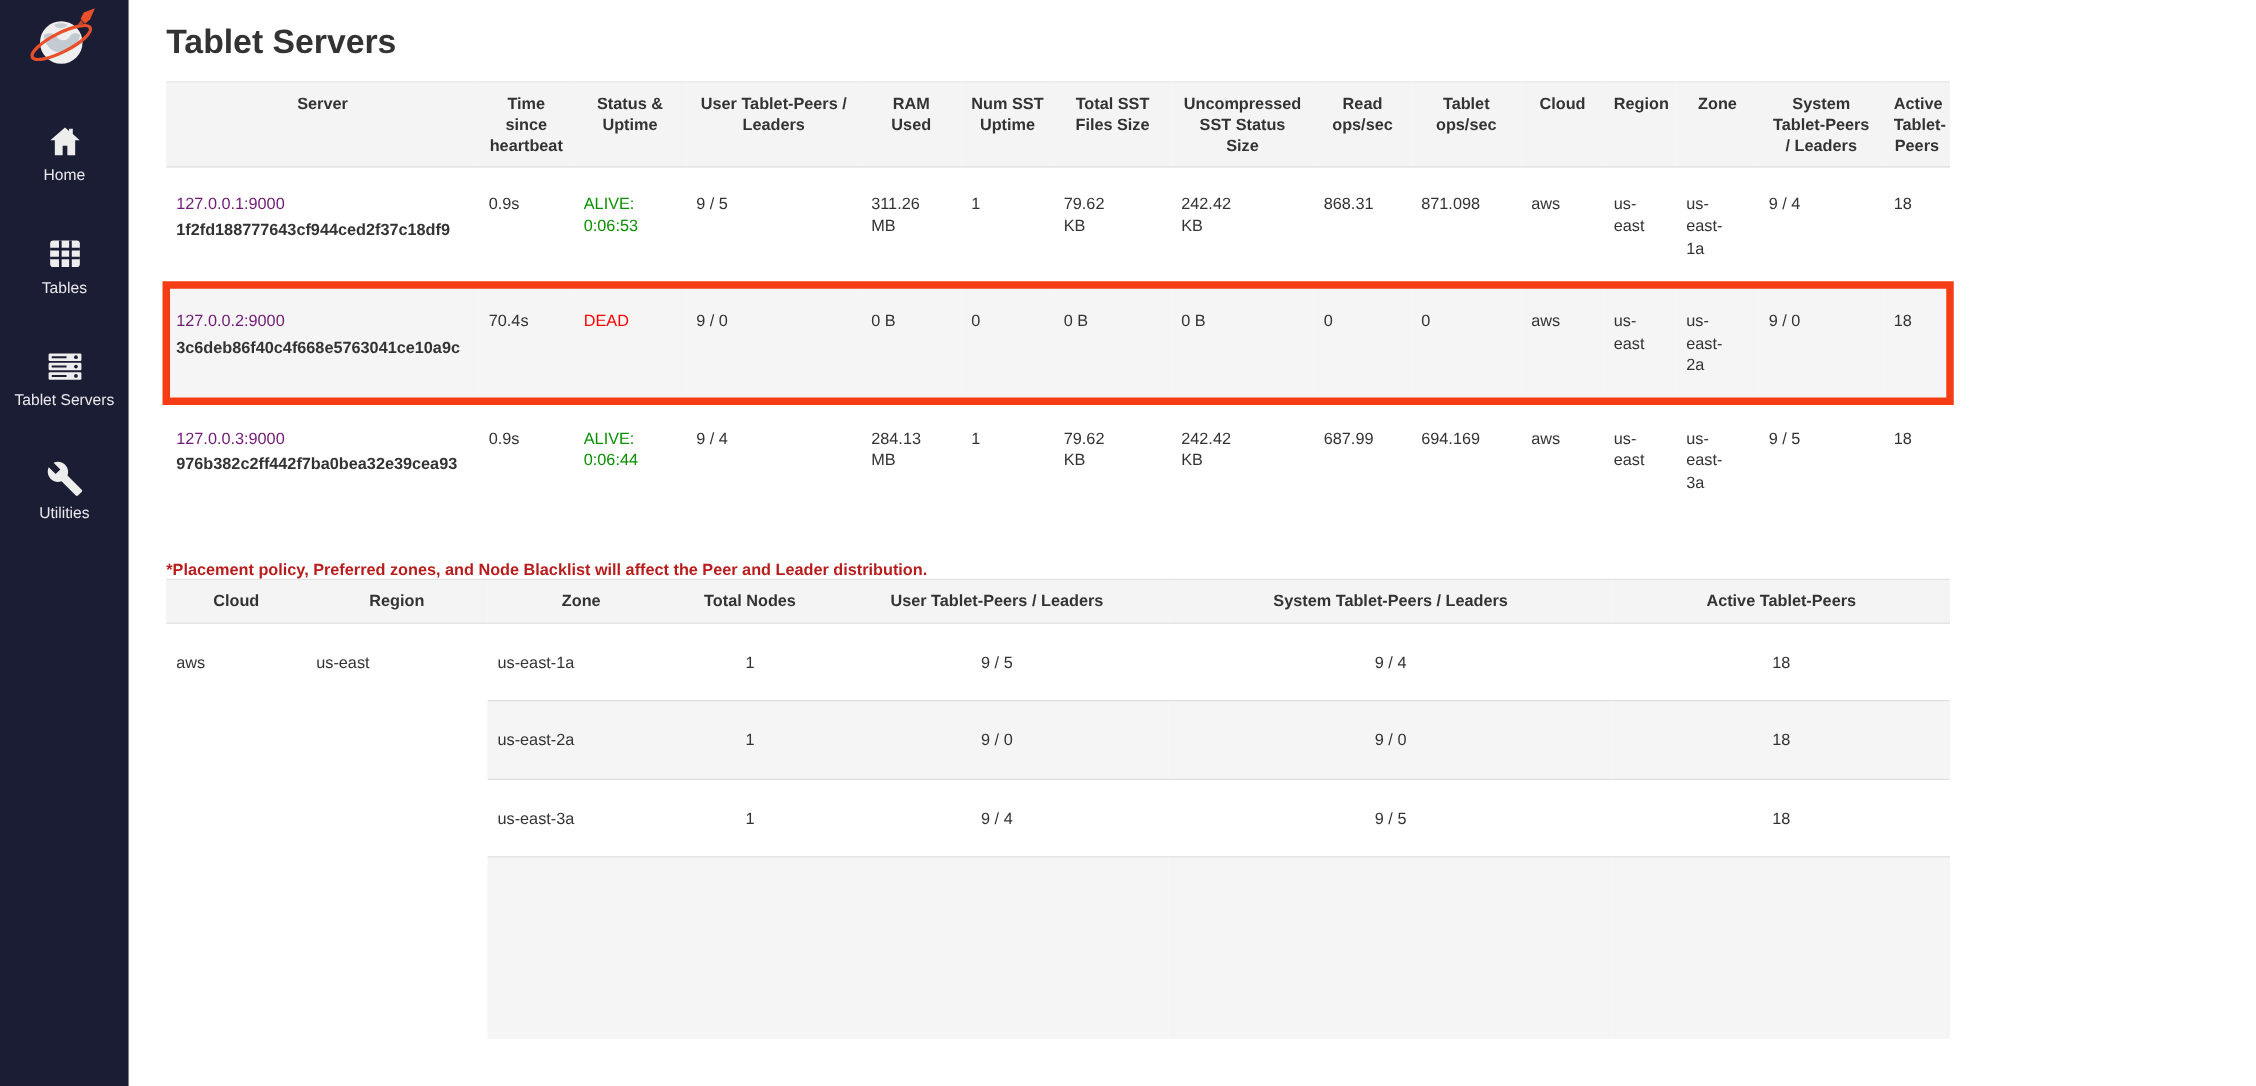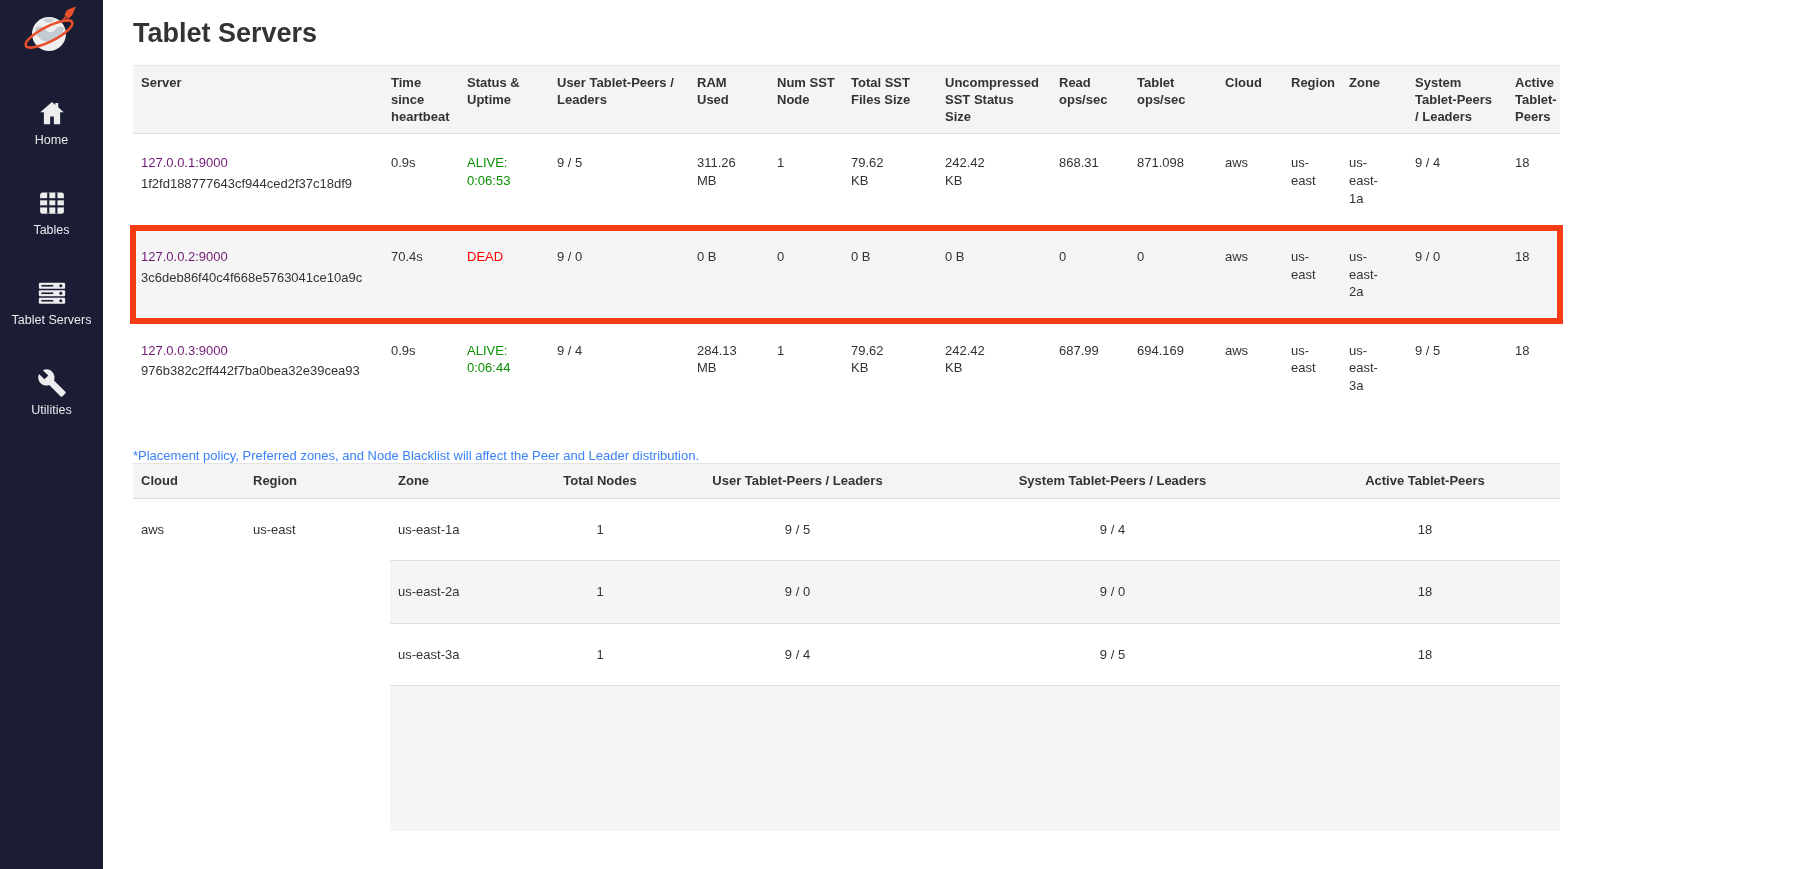--- a/index.html
+++ b/index.html
@@ -23,41 +23,41 @@
     color:#E9E9EC; font-size:12.5px; line-height:1.2; width:103px;
   }
   .nav-item .nav-icon { display:block; margin:0 auto 5px; width:34px; height:30px; }
 
   
   .main { flex:1; padding:8px 0 0 30px; position:relative; background:#fff; }
   .page-title { font-size:27px; font-weight:bold; color:#333; margin:10px 0 16px; }
 
   table { border-collapse:collapse; table-layout:fixed; font-size:13px; color:#333; width:1427px; }
   thead th {
-    background:#F4F4F4; text-align:left; vertical-align:top;
+    background:#F4F4F4; text-align:center; vertical-align:top;
     padding:8px; font-weight:bold; line-height:1.32;
     border-top:1px solid #E4E4E4; border-bottom:1px solid #DDDDDD;
   }
   tbody td {
     padding:20px 8px; vertical-align:top; line-height:1.35;
     border-top:1px solid #DDDDDD;
   }
   tbody tr:first-child td { border-top:none; }
   tbody tr:nth-child(even) { background:#F5F5F5; }
   tr.highlighted { outline:6px solid #F53C14; outline-offset:-3px; }
 
   a.server-link { color:#701a75; text-decoration:none; cursor:pointer; }
-  .uuid { color:#333; margin-top:3px; }
+  .uuid { color:#333; margin-top:3px;font-weight:bold; }
   .status-alive { color:#0A9000; }
   .status-dead  { color:#FF0000; }
   .wrap-sm { display:inline-block; max-width:46px; }
   .wrap-rg { display:inline-block; max-width:34px; }
   .wrap-zn { display:inline-block; max-width:40px; }
 
-  .footnote { margin-top:34px; font-size:13px; color:#3b82f6; width:1427px; }
+  .footnote { margin-top:34px; font-size:13px; color:#b91c1c; width:1427px;font-weight:bold; }
   .cluster-status {
     display:flex; align-items:center; gap:9px; margin-top:14px;
     font-size:15.5px; font-weight:bold; color:#0A9000;
   }
   .section-title { font-size:20.5px; font-weight:bold; color:#333; margin:18px 0 12px; }
 
   
   .az tbody td { padding:22px 8px; vertical-align:middle; }
   .az .c { text-align:center; }
   .az td.span-cell { background:#ffffff; vertical-align:top; padding-top:22px; }
@@ -156,21 +156,21 @@
         <col style="width:100px">
         <col style="width:53px">
     </colgroup>
     <thead>
       <tr>
         <th>Server</th>
         <th>Time since heartbeat</th>
         <th>Status &amp; Uptime</th>
         <th>User Tablet-Peers / Leaders</th>
         <th>RAM Used</th>
-        <th>Num SST Node</th>
+        <th>Num SST Uptime</th>
         <th>Total SST Files Size</th>
         <th>Uncompressed SST Status Size</th>
         <th>Read ops/sec</th>
         <th>Tablet ops/sec</th>
         <th>Cloud</th>
         <th>Region</th>
         <th>Zone</th>
         <th>System Tablet-Peers / Leaders</th>
         <th>Active Tablet-Peers</th>
       </tr>

